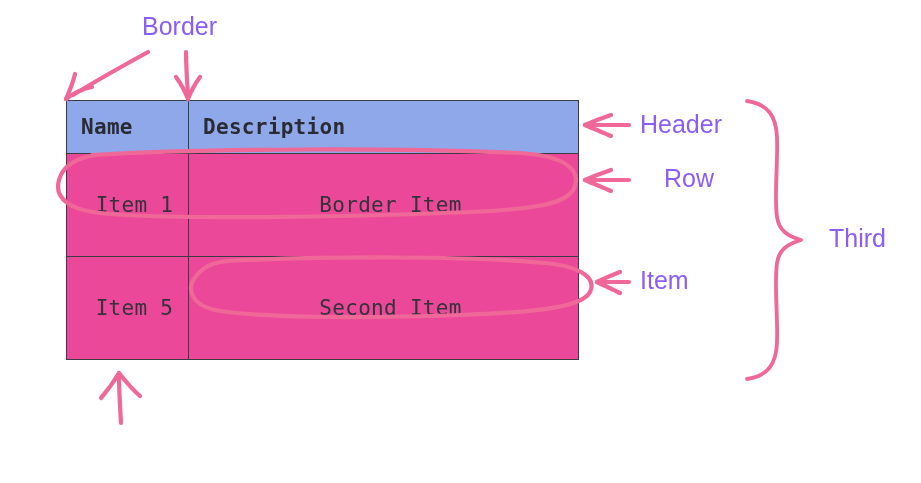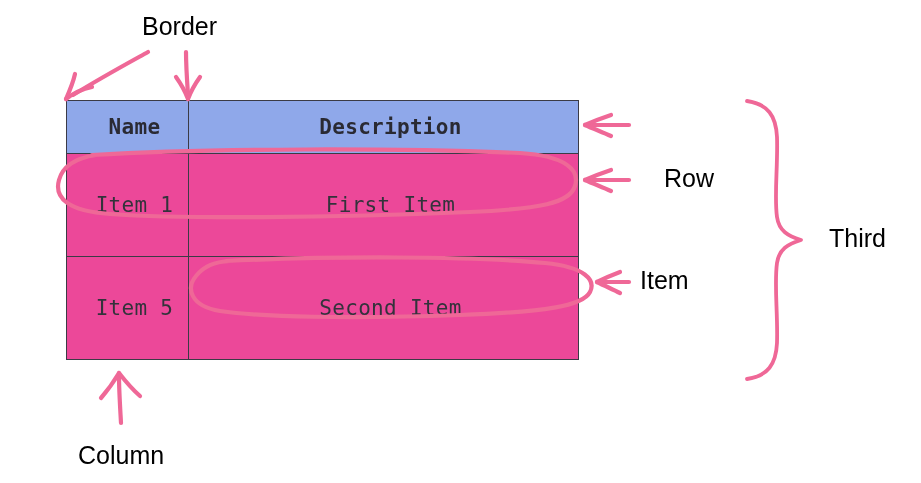--- a/index.html
+++ b/index.html
@@ -49,21 +49,20 @@
     color: #33333b;
     text-align: left;
     vertical-align: middle;
     letter-spacing: 0.3px;
     white-space: nowrap;
   }
   table.demo-table thead th {
     background: #8fa8ea;
     font-weight: bold;
     color: #2a2a33;
-    text-align: center;
   }
   table.demo-table tbody tr.odd td {
     background: #ec4899;
     text-align: center;
   }
   table.demo-table tbody tr.even td {
     background: #caf2ec;
   }
 
   
@@ -72,21 +71,21 @@
     inset: 0;
     width: 921px;
     height: 483px;
     pointer-events: none;
   }
 
   .annot-label {
     position: absolute;
     font-family: "Liberation Sans", sans-serif;
     font-size: 25px;
-    color: #000000;
+    color: #8b5cf6;
     white-space: nowrap;
     line-height: 1;
     text-align: right;
   }
   #label-border { left: 142px; top: 14px; }
   #label-header { left: 640px; top: 112px; }
   #label-row    { left: 664px; top: 166px; }
   #label-cell   { left: 640px; top: 268px; }
   #label-table  { left: 829px; top: 226px; }
   #label-column { left: 78px;  top: 443px; }
@@ -104,21 +103,21 @@
         </colgroup>
       <thead>
         <tr>
           <th>Name</th>
           <th>Description</th>
         </tr>
       </thead>
       <tbody>
         <tr class="odd">
           <td>Item 1</td>
-          <td>First Item</td>
+          <td>Border Item</td>
         </tr>
         <tr class="odd">
           <td>Item 5</td>
           <td>Second Item</td>
         </tr>
       </tbody>
     </table>
   </div>
 
   <svg id="annot" viewBox="0 0 921 483">
@@ -187,22 +186,22 @@
                  C 779 231 788 236 801 240
                  C 788 244 779 249 777 263
                  C 774 284 778 314 777 343
                  C 776 364 768 376 747 379"></path>
       </g>
     </g>
   </svg>
 
   <div class="annot-label" id="label-border">Border</div>
 
+  <div class="annot-label" id="label-header">Header</div>
 
   <div class="annot-label" id="label-row">Row</div>
 
   <div class="annot-label" id="label-cell">Item</div>
 
   <div class="annot-label" id="label-table">Third</div>
 
-  <div class="annot-label" id="label-column">Column</div>
 
 </div>
 
 </body></html>

